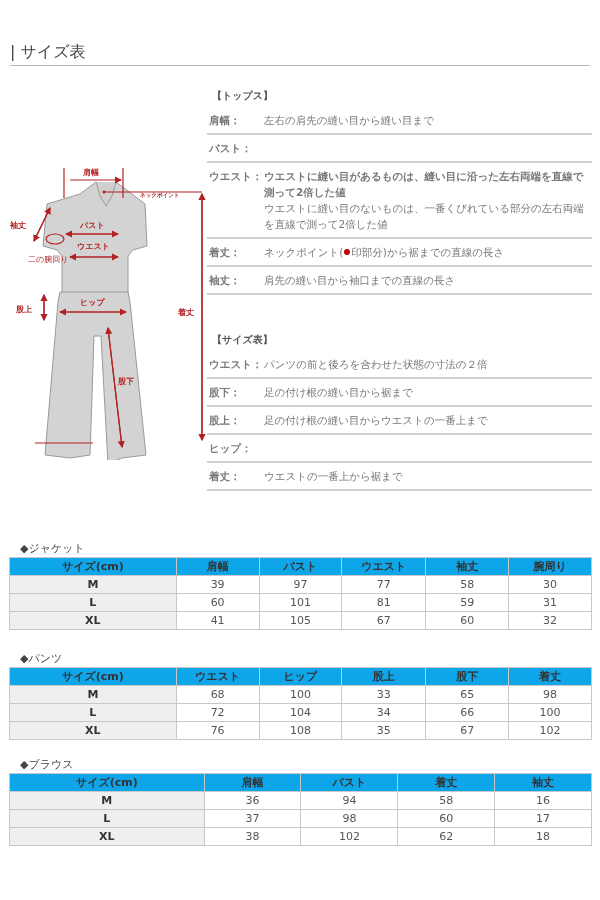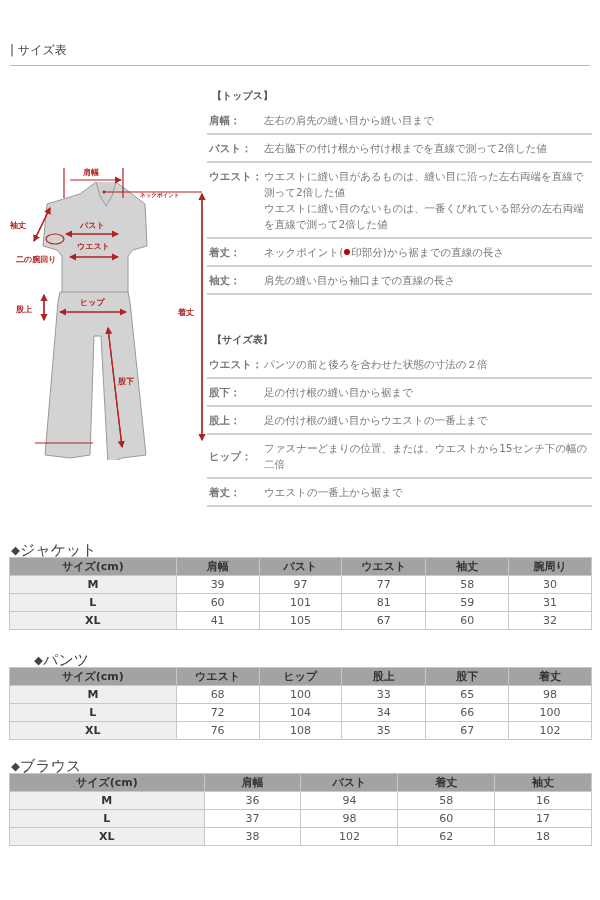--- a/index.html
+++ b/index.html
@@ -1,34 +1,34 @@
 <!DOCTYPE html>
 <html><head>
 <meta charset="utf-8">
 <style>
   * { box-sizing: border-box; margin: 0; padding: 0; }
   html, body { width: 600px; height: 900px; background: #ffffff; overflow: hidden; }
   body { font-family: "DejaVu Sans", "Liberation Sans", sans-serif; color: #555; position: relative; }
 
-  .title { position: absolute; left: 10px; top: 42px; font-size: 12px; color: #444; }
+  .title { position: absolute; left: 10px; top: 42px; font-size: 16px; color: #444; }
   .title-rule { position: absolute; left: 10px; top: 65px; width: 580px; height: 1px; background: #b8b8b8; }
 
   .diagram { position: absolute; left: 0; top: 150px; width: 210px; height: 310px; }
 
   .guide { position: absolute; left: 207px; top: 89px; width: 385px; }
   .guide .sect { font-size: 10px; color: #555; font-weight: bold; height: 18px; padding-left: 5px; }
   .guide .row { display: flex; font-size: 10.5px; line-height: 16px; border-bottom: 2px solid #cfcfcf; padding: 5px 0 5px 0; }
   .guide .row .k { width: 57px; flex: none; color: #777; font-weight: bold; padding-left: 2px; white-space: nowrap; }
   .guide .row .v { flex: 1; color: #777; }
   .dot { display: inline-block; width: 6px; height: 6px; border-radius: 50%; background: #c00000; margin: 0 1px; vertical-align: 1px; }
 
-  .tbl-label { position: absolute; left: 11px; font-size: 15px; color: #444; font-family: Liberation Mono, monospace; }
+  .tbl-label { position: absolute; left: 20px; font-size: 11px; color: #444; }
   table.size { position: absolute; left: 9px; width: 583px; border-collapse: collapse; font-size: 11px; }
   table.size td, table.size th { border: 1px solid #c8c8c8; height: 18px; text-align: center; color: #555; font-weight: normal; padding: 0; }
-  table.size th { background: #a3a3a3; color: #333; font-weight: bold; }
+  table.size th { background: #0ea5e9; color: #333; font-weight: bold; }
   table.size td.sz { background: #efefef; color: #333; font-weight: bold; }
 </style>
 </head>
 <body>
 
 <div class="title">| サイズ表</div>
 <div class="title-rule"></div>
 
 <div class="diagram">
   <svg width="210" height="310" viewBox="0 0 210 310" xmlns="http://www.w3.org/2000/svg">
@@ -71,41 +71,40 @@
       <line x1="108" y1="178" x2="122" y2="297" marker-end="url(#ah)"></line>
       <line x1="122" y1="297" x2="108" y2="178" marker-end="url(#ah)"></line>
     </g>
     <circle cx="104" cy="42" r="1.5" fill="#b22222"></circle>
   </svg>
   <span style="position:absolute;left:83px;top:17px;font-size:8px;color:#b22222;font-weight:bold;">肩幅</span>
   <span style="position:absolute;left:140px;top:42px;font-size:5.5px;color:#b22222;font-weight:bold;">ネックポイント</span>
   <span style="position:absolute;left:10px;top:70px;font-size:8px;color:#b22222;font-weight:bold;">袖丈</span>
   <span style="position:absolute;left:80px;top:70px;font-size:8px;color:#b22222;font-weight:bold;">バスト</span>
   <span style="position:absolute;left:77px;top:91px;font-size:8px;color:#b22222;font-weight:bold;">ウエスト</span>
-  <span style="position:absolute;left:16px;top:104px;font-size:8px;color:#b22222;font-weight:bold;">二の腕回り</span>
+  <span style="position:absolute;left:28px;top:104px;font-size:8px;color:#b22222;font-weight:normal;">二の腕回り</span>
   <span style="position:absolute;left:16px;top:154px;font-size:8px;color:#b22222;font-weight:bold;">股上</span>
   <span style="position:absolute;left:80px;top:147px;font-size:8px;color:#b22222;font-weight:bold;">ヒップ</span>
   <span style="position:absolute;left:178px;top:157px;font-size:8px;color:#b22222;font-weight:bold;">着丈</span>
   <span style="position:absolute;left:118px;top:226px;font-size:8px;color:#b22222;font-weight:bold;">股下</span>
 </div>
 
 <div class="guide">
   <div class="sect">【トップス】</div>
   <div class="row">
     <span class="k">肩幅：</span>
     <span class="v">左右の肩先の縫い目から縫い目まで</span>
   </div>
   <div class="row">
     <span class="k">バスト：</span>
-    <span class="v">左右脇下の付け根から付け根までを直線で測って2倍した値</span>
   </div>
   <div class="row">
     <span class="k">ウエスト：</span>
     <span class="v">
-      <span style="display:block;">ウエストに縫い目があるものは、縫い目に沿った左右両端を直線で測って2倍した値</span>
+      <span style="display:block;font-weight:bold;">ウエストに縫い目があるものは、縫い目に沿った左右両端を直線で測って2倍した値</span>
       <span style="display:block;">ウエストに縫い目のないものは、一番くびれている部分の左右両端を直線で測って2倍した値</span>
     </span>
   </div>
   <div class="row">
     <span class="k">着丈：</span>
     <span class="v"><span>ネックポイント(</span><span class="dot"></span><span>印部分)から裾までの直線の長さ</span></span>
   </div>
   <div class="row">
     <span class="k">袖丈：</span>
     <span class="v">肩先の縫い目から袖口までの直線の長さ</span>
@@ -121,21 +120,20 @@
   <div class="row">
     <span class="k">股下：</span>
     <span class="v">足の付け根の縫い目から裾まで</span>
   </div>
   <div class="row">
     <span class="k">股上：</span>
     <span class="v">足の付け根の縫い目からウエストの一番上まで</span>
   </div>
   <div class="row">
     <span class="k" style="align-self:center;">ヒップ：</span>
-    <span class="v">ファスナーどまりの位置、または、ウエストから15センチ下の幅の二倍</span>
   </div>
   <div class="row">
     <span class="k">着丈：</span>
     <span class="v">ウエストの一番上から裾まで</span>
   </div>
 </div>
 
 <div class="tbl-label" style="top:541px;">◆ジャケット</div>
 <table class="size" style="top:557px;">
   <colgroup>
@@ -175,21 +173,21 @@
     <td class="sz">XL</td>
     <td>41</td>
     <td>105</td>
     <td>67</td>
     <td>60</td>
     <td>32</td>
   </tr>
 </tbody>
   </table>
 
-<div class="tbl-label" style="top:651px;margin-left:23px;">◆パンツ</div>
+<div class="tbl-label" style="top:651px;">◆パンツ</div>
 <table class="size" style="top:667px;">
   <colgroup>
       <col style="width:167px">
       <col style="width:83px">
       <col style="width:83px">
       <col style="width:84px">
       <col style="width:83px">
       <col style="width:83px">
     </colgroup>
   <tbody>

